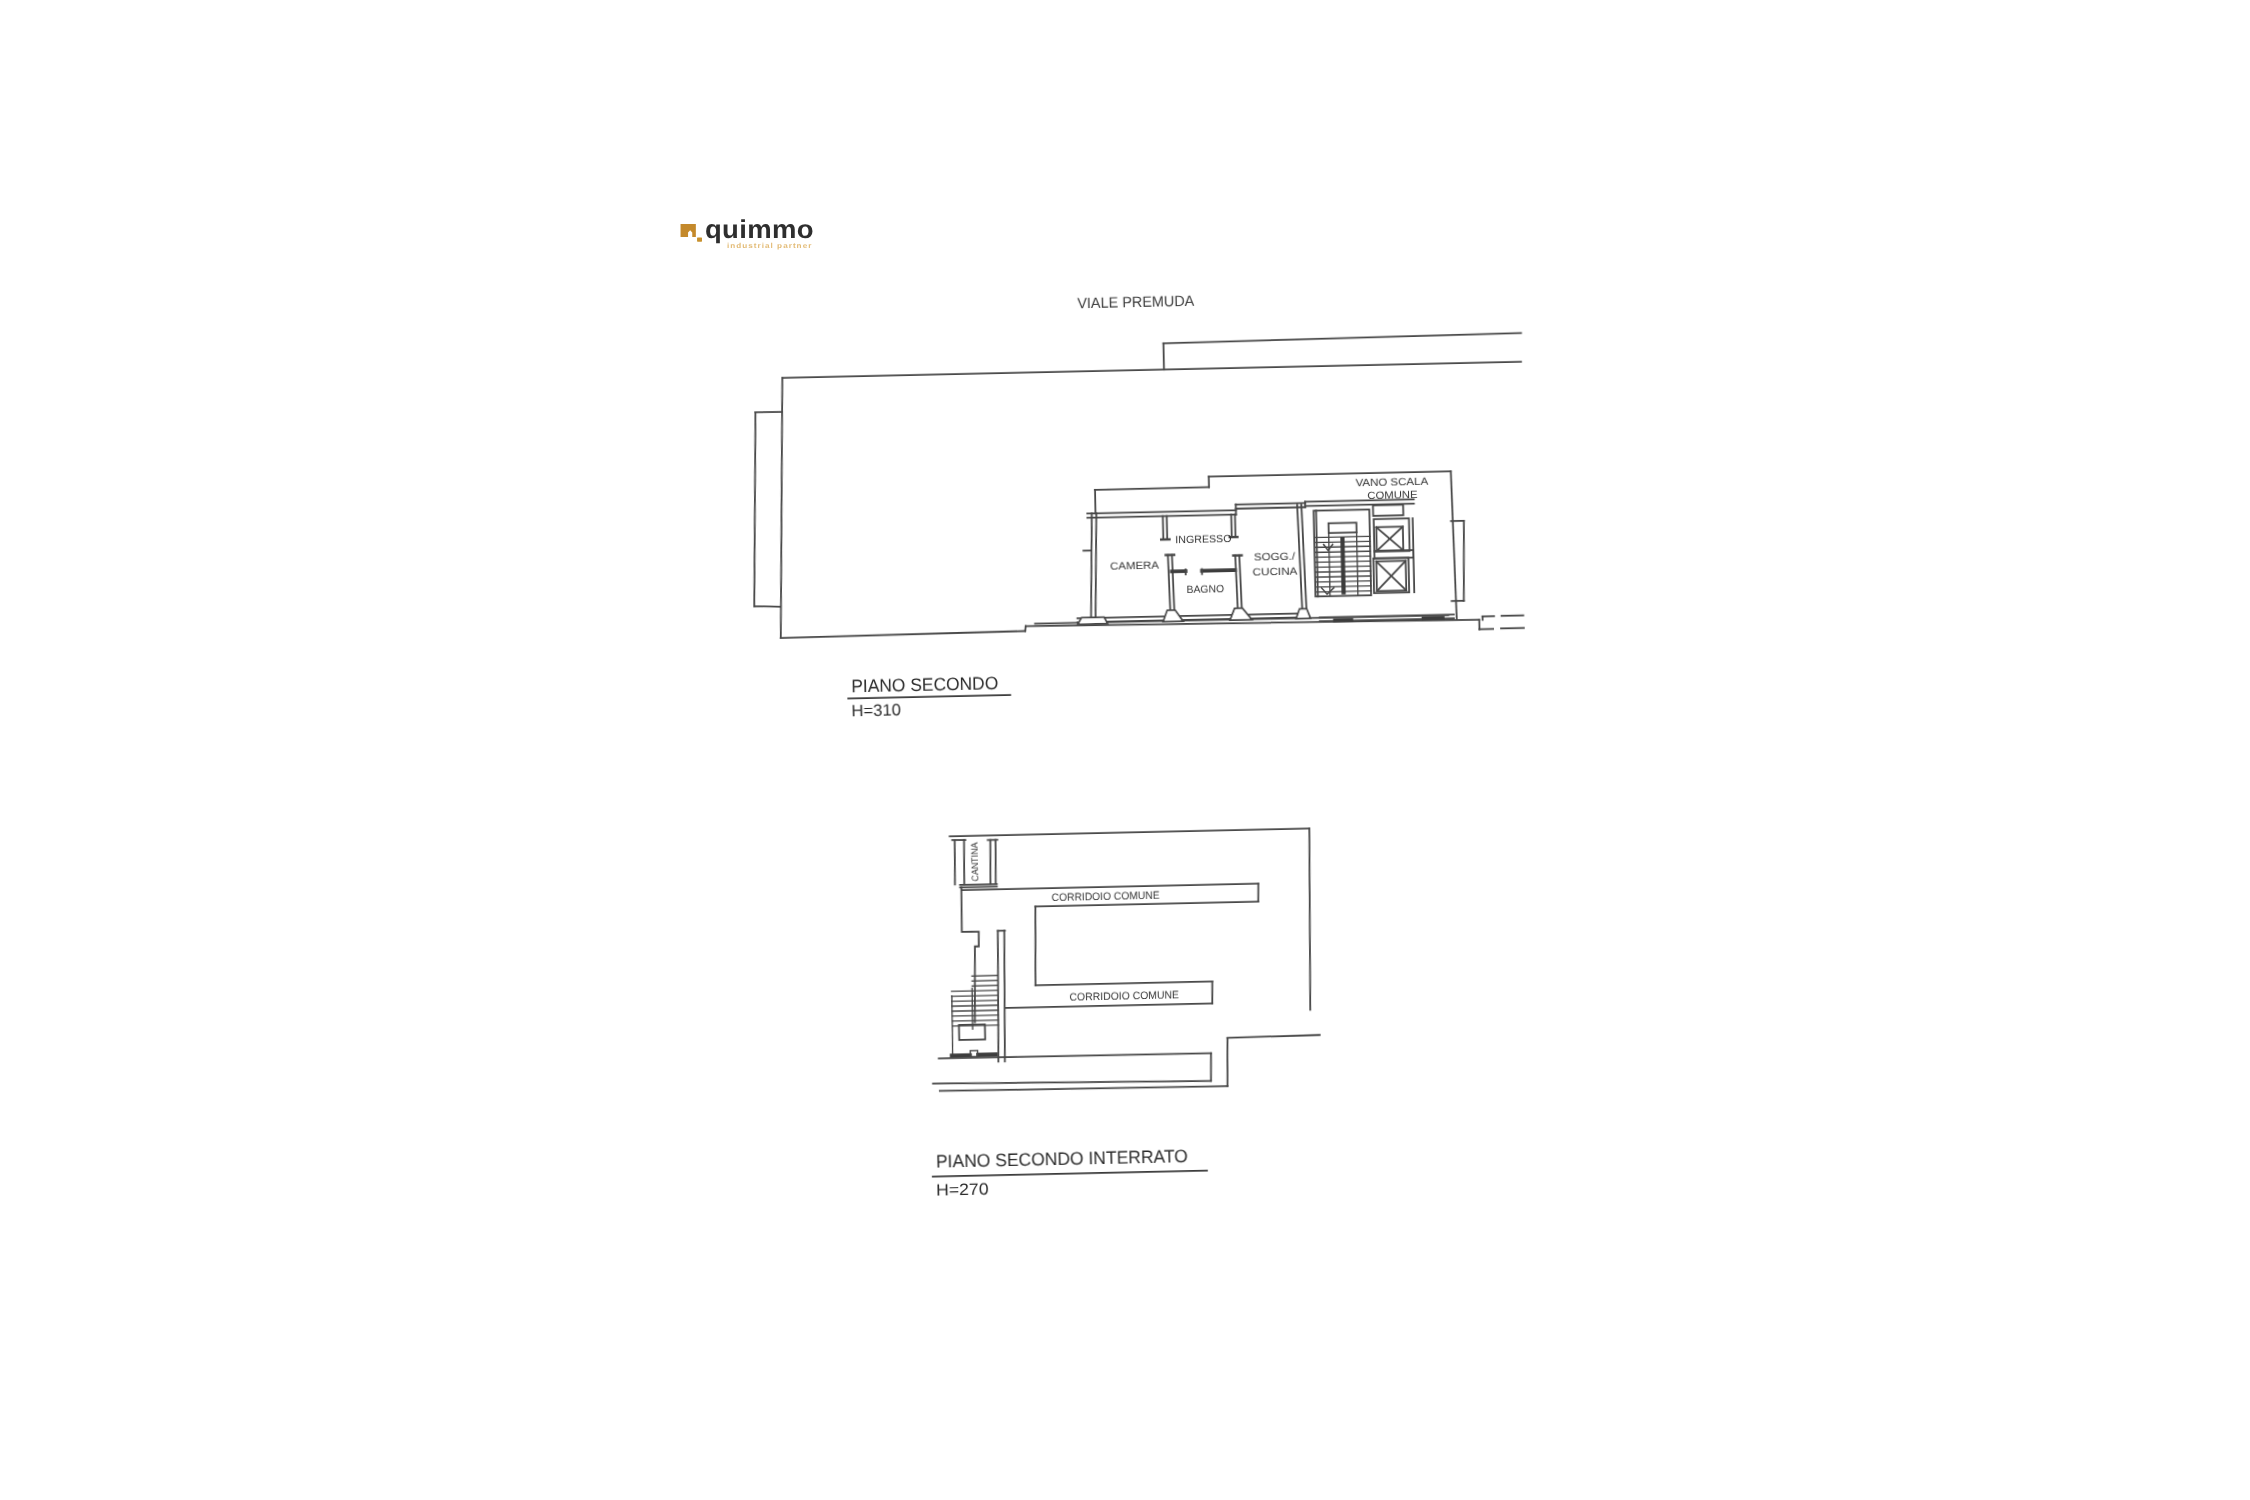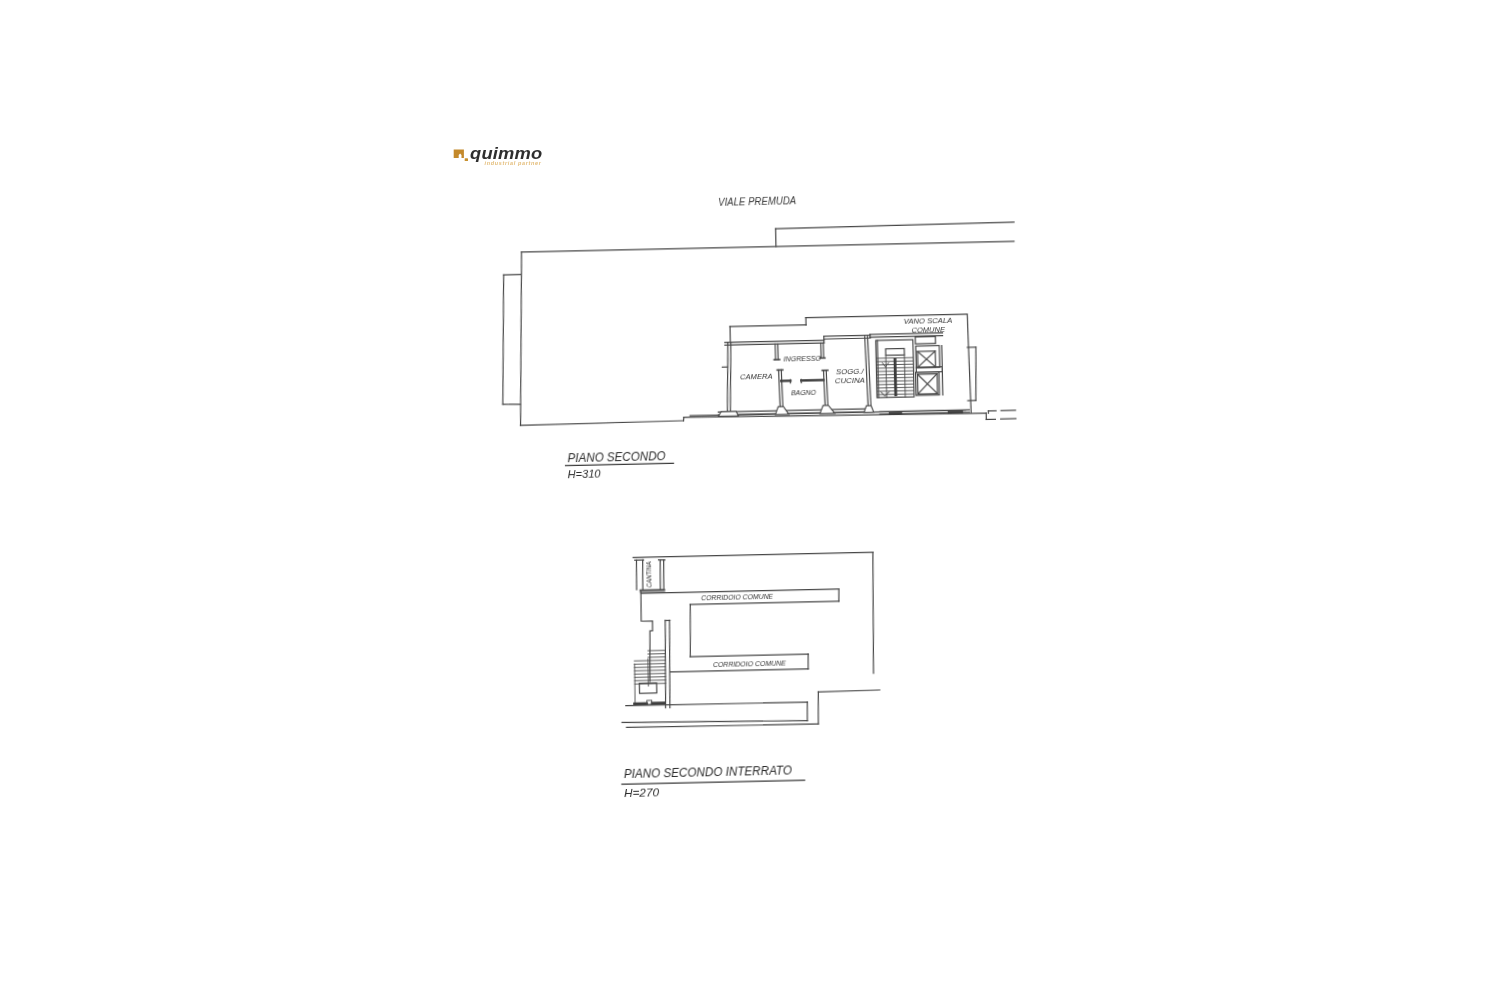--- a/index.html
+++ b/index.html
@@ -1,18 +1,18 @@
 <!DOCTYPE html>
 <html><head>
 <meta charset="utf-8">
 <title>Planimetria</title>
 <style>
   html,body{margin:0;padding:0;background:#ffffff;}
   .page{width:1500px;height:1000px;position:relative;background:#ffffff;overflow:hidden;
-        font-family:"Liberation Sans", sans-serif;font-style:italic;}
+        font-family:"Liberation Sans", sans-serif;}
   svg text{font-family:"Liberation Sans", sans-serif;}
 </style>
 </head>
 <body>
 <div class="page">
 <svg width="1500" height="1000" viewBox="0 0 1500 1000" xmlns="http://www.w3.org/2000/svg">
   <defs>
         <filter id="soft" x="-5%" y="-5%" width="110%" height="110%">
           <feGaussianBlur stdDeviation="0.3"></feGaussianBlur>
         </filter>

